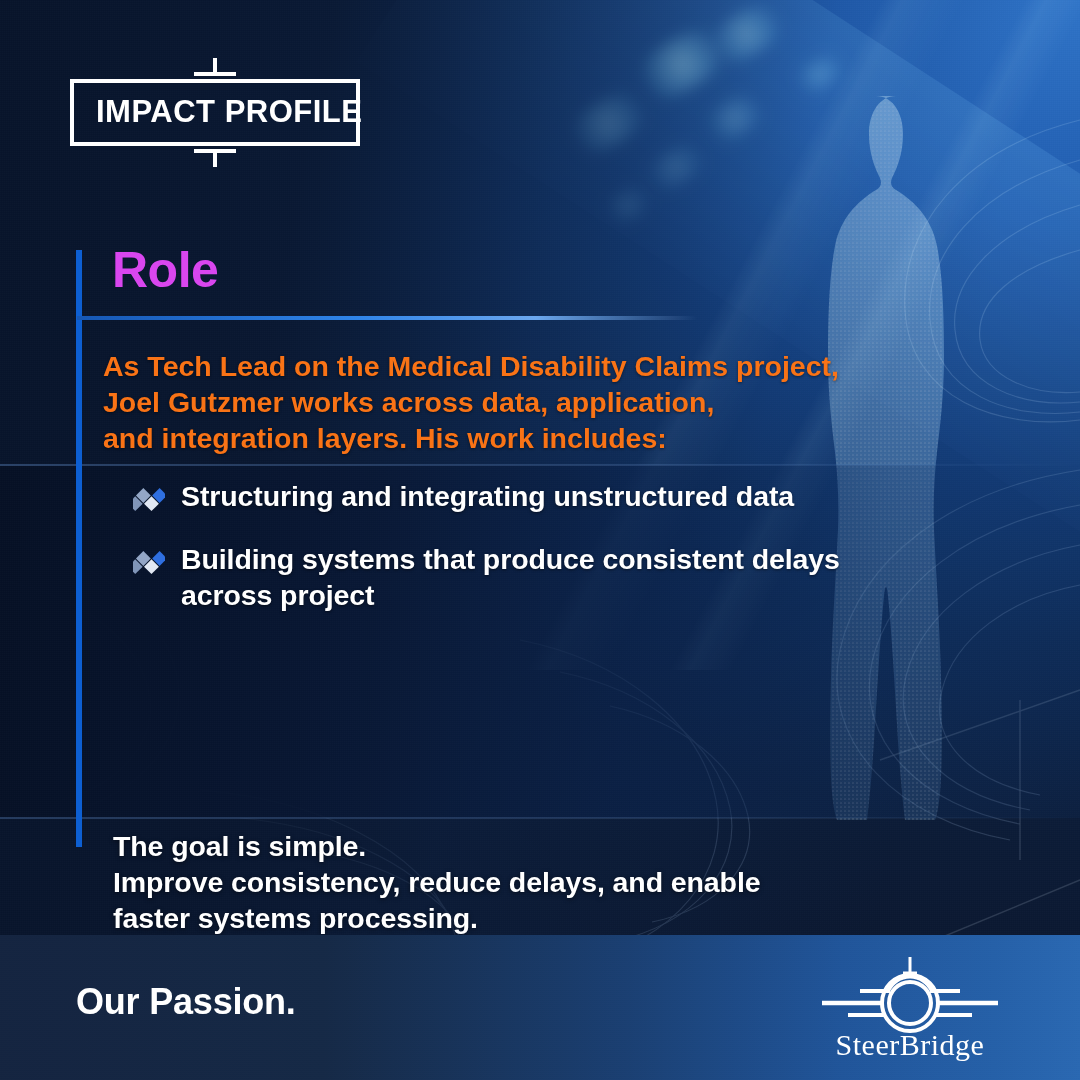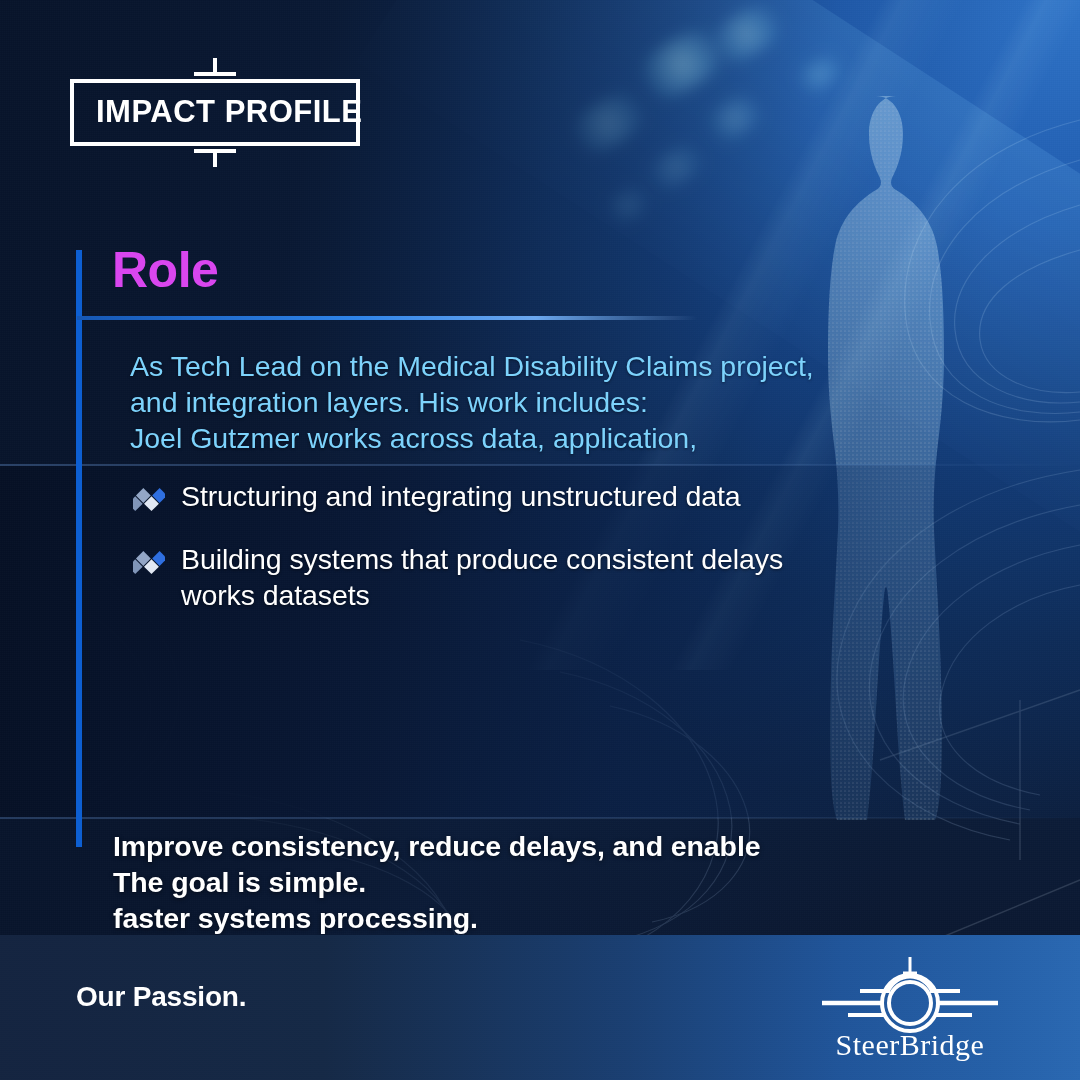--- a/index.html
+++ b/index.html
@@ -138,38 +138,38 @@
     letter-spacing:-.5px;
   }
   .h-divider {
     position:absolute; left:77px; top:316px;
     width:620px; height:4px;
     background:linear-gradient(90deg, #1657b4 0%, #2f84e8 45%, #6ba7ee 74%, rgba(140,180,235,.15) 96%, rgba(140,180,235,0) 100%);
   }
 
   
   .lead {
-    position:absolute; left:130px; top:348px; width:830px;
-    color:#7dd3fc;
+    position:absolute; left:103px; top:348px; width:830px;
+    color:#f97316;
     font-size:28.5px; line-height:36px;
-    font-weight:400;
+    font-weight:700;
     text-shadow:0 1px 3px rgba(0,0,0,.45);
   }
   .lead div { white-space:nowrap; }
 
   
   .bullets { position:absolute; left:133px; top:478px; width:880px; }
   .bullet { display:flex; align-items:flex-start; margin-bottom:26px; }
   .bullet:last-child { margin-bottom:0; }
   .bullet-icon { width:32px; height:34px; flex:0 0 32px; margin-top:3px; }
   .bullet-icon svg { display:block; width:100%; height:100%; }
   .bullet-text {
     margin-left:16px;
     color:#ffffff;
-    font-size:28.5px; line-height:36px; font-weight:normal;
+    font-size:28.5px; line-height:36px; font-weight:bold;
     text-shadow:0 1px 3px rgba(0,0,0,.5);
     letter-spacing:-.1px;
   }
   .bullet-text div { white-space:nowrap; }
 
   
   .closing {
     position:absolute; left:113px; top:828px; width:860px;
     color:#ffffff;
     font-size:28.5px; line-height:36px; font-weight:bold;
@@ -183,21 +183,21 @@
     position:absolute; left:0; right:0; bottom:0; height:145px;
     background:linear-gradient(90deg, #142440 0%, #152946 30%, #1a3f72 58%, #20559a 78%, #2560a8 92%, #2a68b2 100%);
     overflow:hidden;
   }
   .footer .grain-f {
     position:absolute; inset:0; opacity:.35;
     background-image:repeating-linear-gradient(0deg, rgba(255,255,255,.02) 0 1px, rgba(0,0,0,.02) 1px 2px);
   }
   .footer-tag {
     position:absolute; left:76px; top:46px;
-    color:#ffffff; font-size:28px; font-weight:bold; letter-spacing:-.2px;
+    color:#ffffff; font-size:36px; font-weight:bold; letter-spacing:-.2px;
   }
   .logo {
     position:absolute; right:64px; top:18px;
     width:212px; height:110px;
   }
   .logo svg { display:block; width:100%; height:100%; }
 </style>
 </head>
 <body>
 
@@ -298,22 +298,22 @@
       <div class="tick-stem"></div>
     </div>
 
     <div class="v-rule"></div>
 
     <div class="heading">Role</div>
     <div class="h-divider"></div>
 
     <div class="lead">
       <div>As Tech Lead on the Medical Disability Claims project,</div>
+      <div>Joel Gutzmer works across data, application,</div>
       <div>and integration layers. His work includes:</div>
-      <div>Joel Gutzmer works across data, application,</div>
     </div>
 
     <div class="bullets">
 
       <div class="bullet">
         <span class="bullet-icon">
           <svg viewBox="0 0 32 34" aria-hidden="true">
             <g transform="rotate(45 16 17)">
               <rect x="16.5" y="2.5" width="10.5" height="10.5" fill="#2f6fe0"></rect>
               <rect x="5.0" y="14.0" width="10.5" height="10.5" fill="#93a6c6"></rect>
@@ -333,31 +333,31 @@
             <g transform="rotate(45 16 17)">
               <rect x="16.5" y="2.5" width="10.5" height="10.5" fill="#2f6fe0"></rect>
               <rect x="5.0" y="14.0" width="10.5" height="10.5" fill="#93a6c6"></rect>
               <rect x="16.5" y="14.0" width="10.5" height="10.5" fill="#e2e9f4"></rect>
               <rect x="5.0" y="25.5" width="10.5" height="10.5" fill="#8095b8"></rect>
             </g>
           </svg>
         </span>
         <span class="bullet-text">
           <div>Building systems that produce consistent delays</div>
-          <div>works datasets</div>
+          <div>across project</div>
         </span>
       </div>
 
 
 
     </div>
 
     <div class="closing">
+      <div>The goal is simple.</div>
       <div>Improve consistency, reduce delays, and enable</div>
-      <div>The goal is simple.</div>
       <div>faster systems processing.</div>
     </div>
 
     <div class="footer">
       <div class="grain-f"></div>
       <div class="footer-tag">Our Passion.</div>
 
       <div class="logo">
         <svg viewBox="0 0 212 110" aria-hidden="true">
           <g fill="none" stroke="#ffffff" stroke-linecap="butt">

